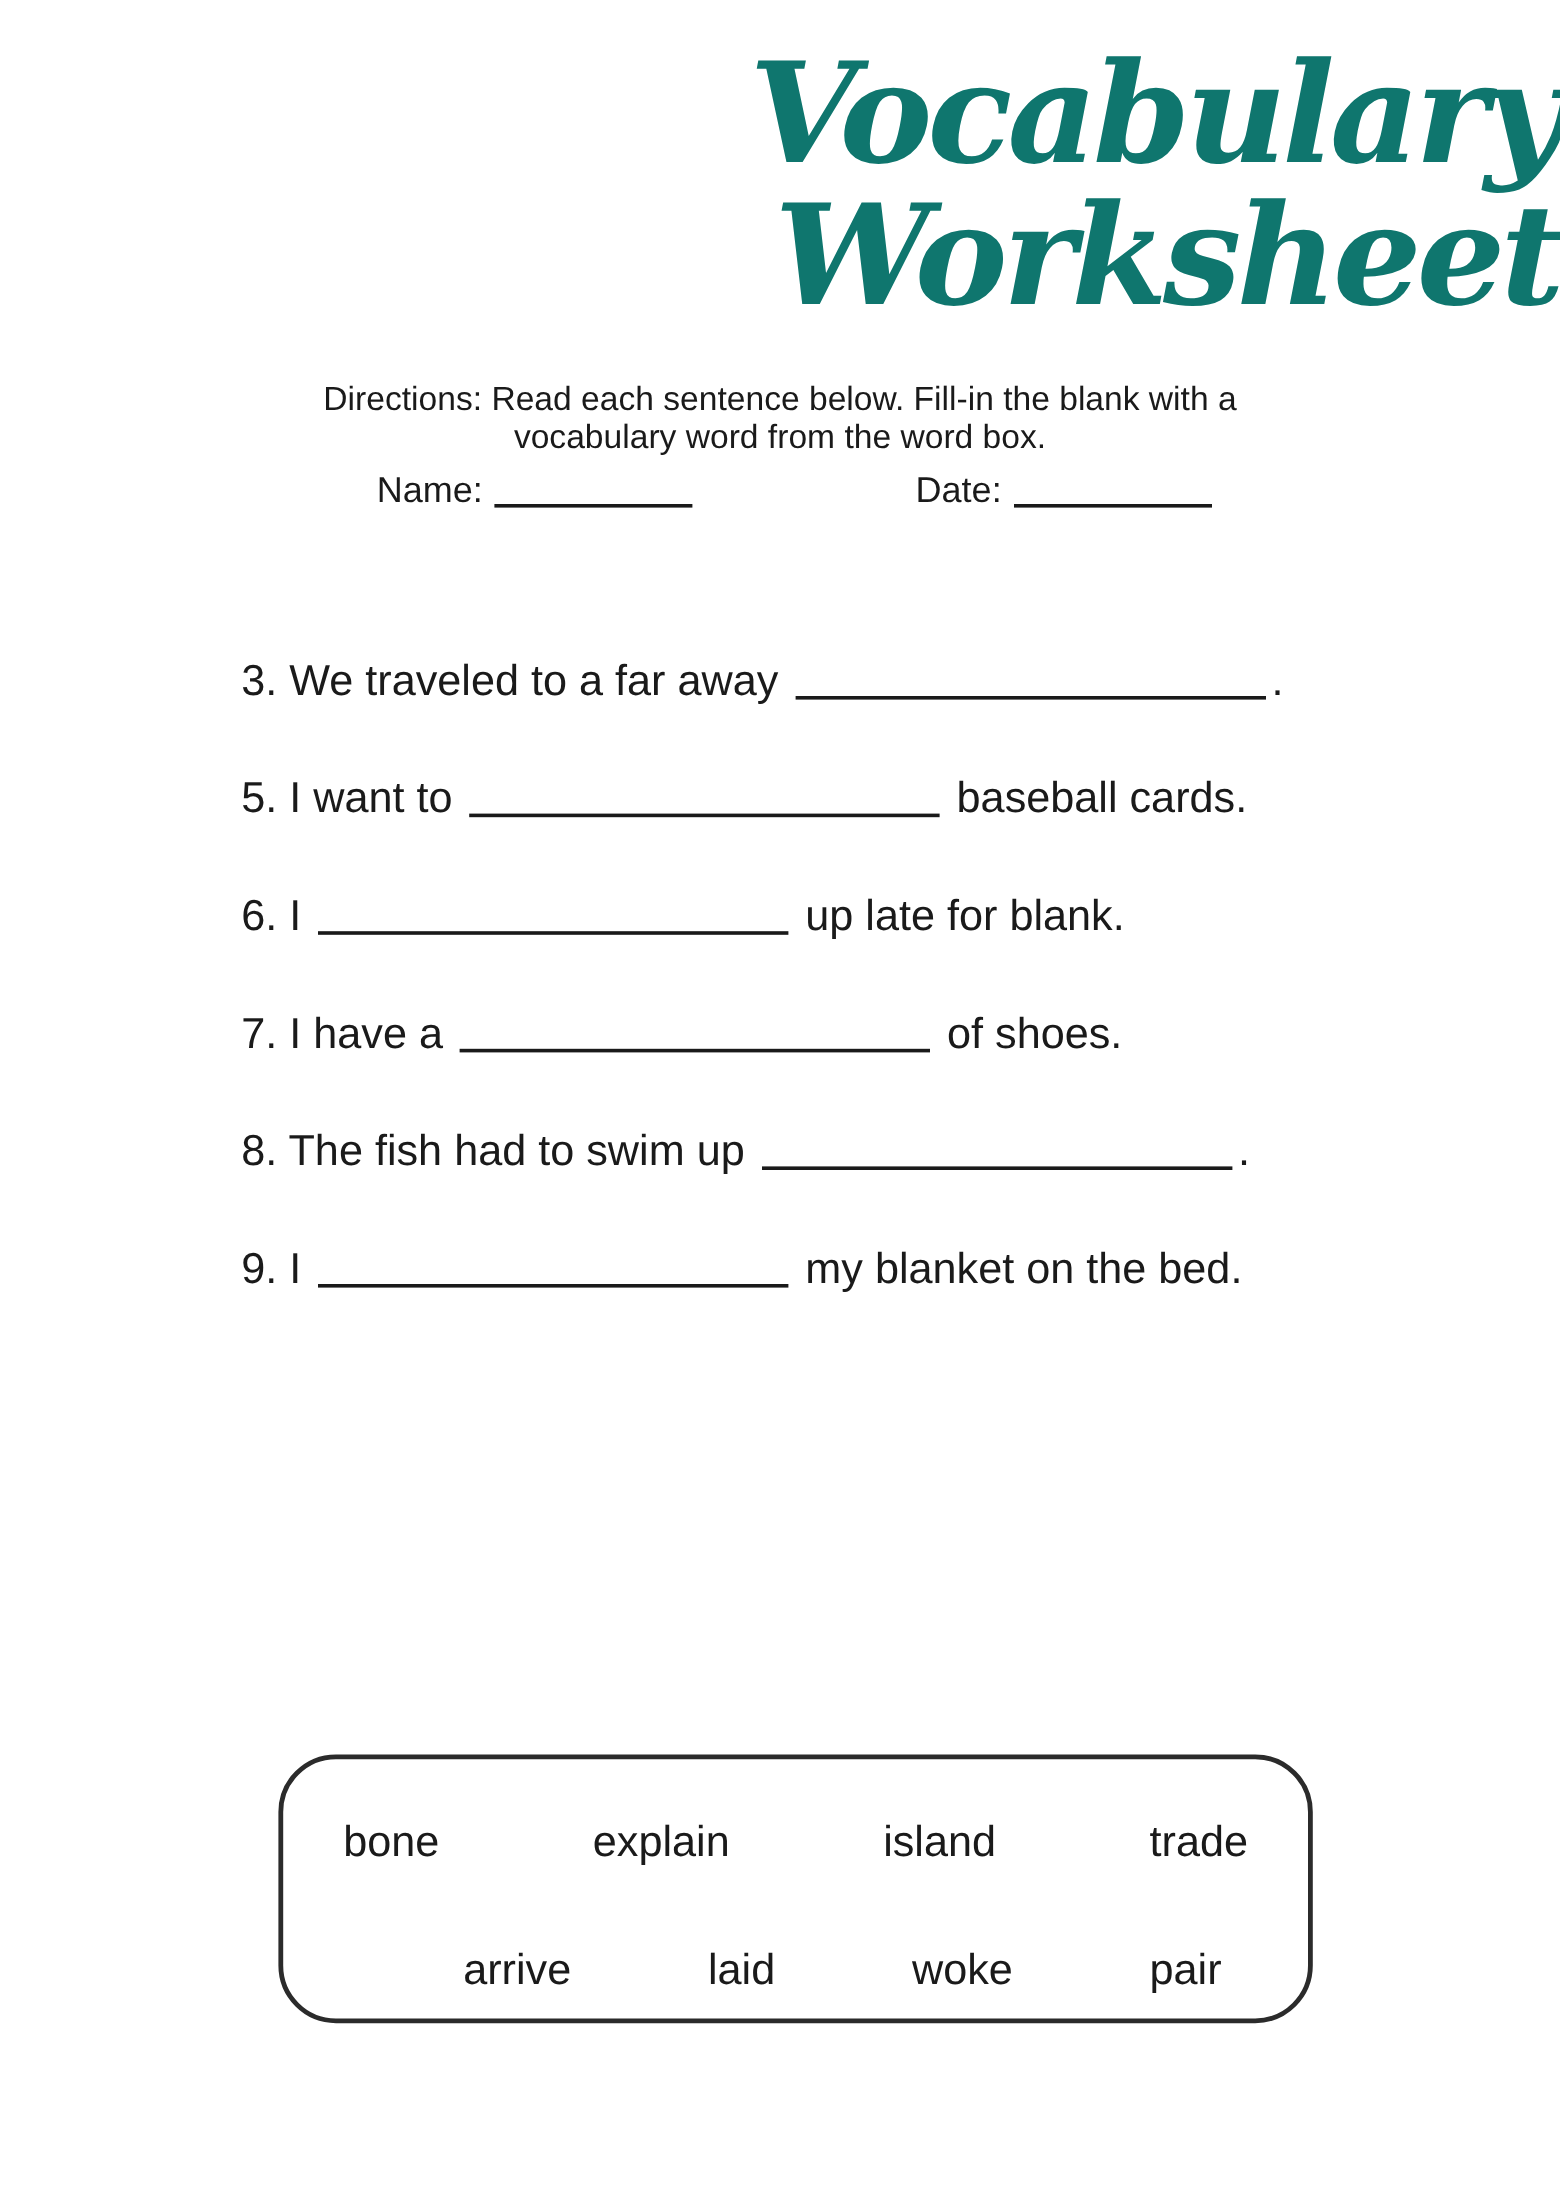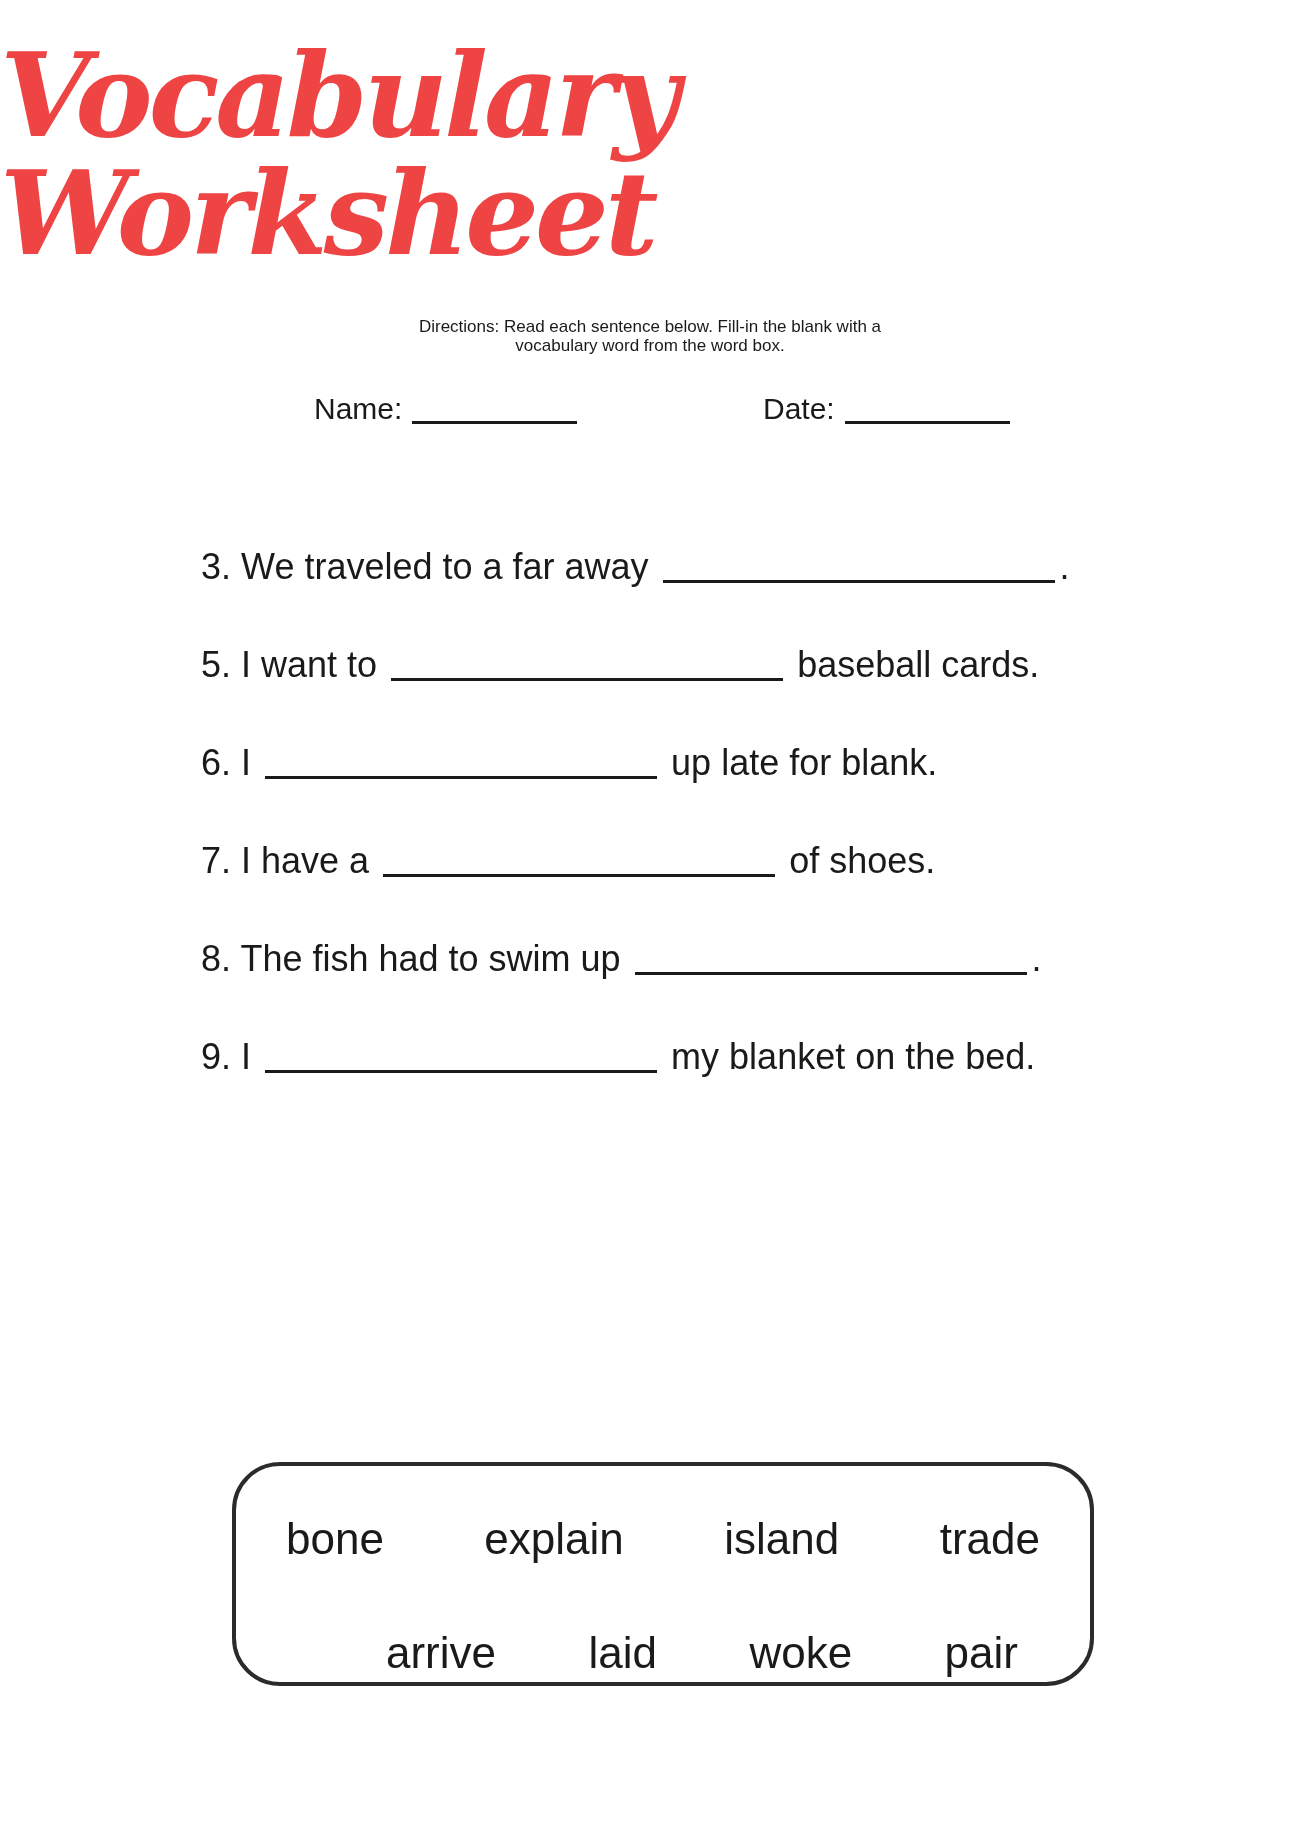--- a/index.html
+++ b/index.html
@@ -10,37 +10,37 @@
     background: #ffffff;
     font-family: "Liberation Sans", sans-serif;
     color: #1a1a1a;
     overflow: hidden;
   }
   .title {
     position: absolute;
     top: 36px;
     left: 0;
     right: 0;
-    text-align: left;
+    text-align: right;
     font-family: "DejaVu Serif", serif;
     font-style: italic;
     font-weight: bold;
     font-size: 116px;
     line-height: 1.02;
     letter-spacing: -4px;
-    color: #ef4444;
+    color: #0f766e;
   }
   .directions {
     position: absolute;
     top: 318px;
     left: 50%;
     transform: translateX(-50%);
     width: 780px;
     text-align: center;
-    font-size: 17px;
+    font-size: 28px;
     line-height: 1.1;
     color: #1a1a1a;
   }
   .namedate { position: absolute; top: 392px; left: 0; width: 100%; font-size: 30px; }
   .nd-item { position: absolute; white-space: nowrap; }
   .nd-name { left: 300px; margin-left: 14px; }
   .nd-date { left: 763px; }
   .nd-blank {
     display: inline-block;
     width: 165px;
@@ -62,21 +62,21 @@
     position: absolute;
     left: 232px;
     top: 1462px;
     width: 862px;
     height: 224px;
     border: 4px solid #2b2b2b;
     border-radius: 48px;
     box-sizing: border-box;
     background: #ffffff;
   }
-  .wb-row { display: flex; justify-content: space-between; font-size: 44px; color: #1a1a1a; }
+  .wb-row { display: flex; justify-content: space-between; font-size: 36px; color: #1a1a1a; }
   .wb-row1 { margin: 48px 50px 0 50px; }
   .wb-row2 { margin: 64px 72px 0 150px; align-items: flex-end; }
 </style>
 </head>
 <body>
 
 <div class="page">
 
   <div class="title">
     <div>Vocabulary</div>

